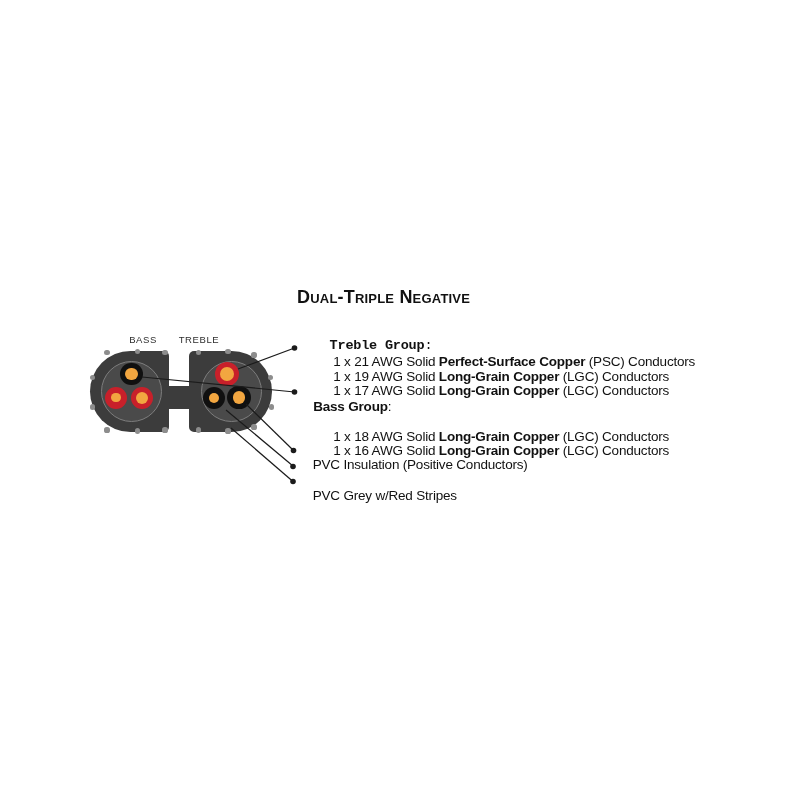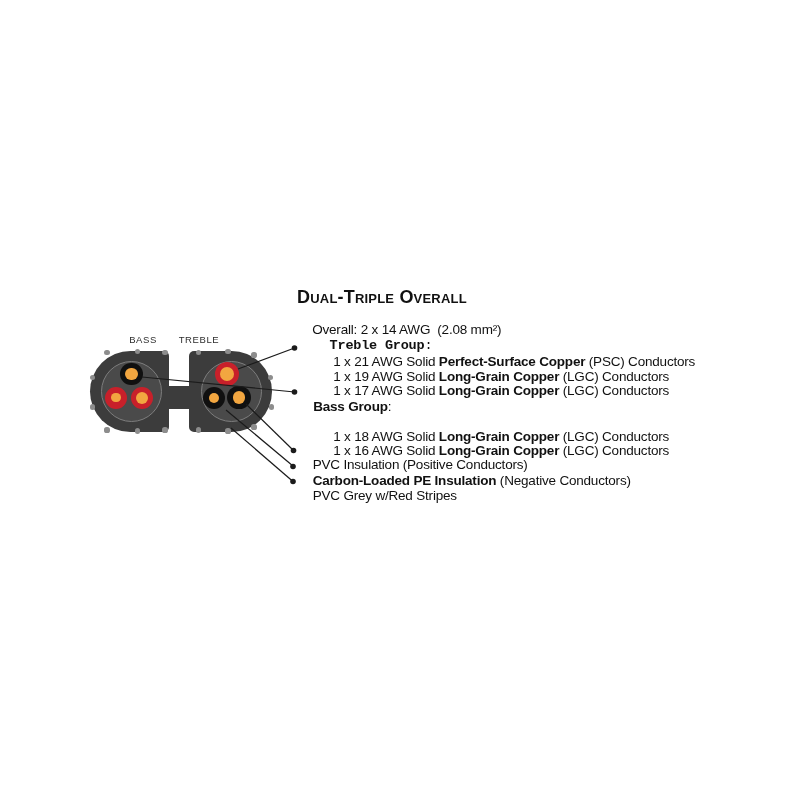--- a/index.html
+++ b/index.html
@@ -96,25 +96,22 @@
     <line x1="246" y1="404" x2="293.5" y2="450.5"></line>
     <line x1="226" y1="410" x2="293" y2="466"></line>
     <line x1="231" y1="428" x2="293" y2="481.5"></line>
     <circle cx="294.5" cy="348" r="2.8"></circle>
     <circle cx="294.5" cy="392" r="2.8"></circle>
     <circle cx="293.5" cy="450.5" r="2.8"></circle>
     <circle cx="293" cy="466.5" r="2.8"></circle>
     <circle cx="293" cy="481.5" r="2.8"></circle>
   </svg>
 
-  <div class="title">Dual-Triple Overall</div>
+  <div class="title">Dual-Triple Negative</div>
 
-  <div class="line x-head" style="top:309px;">
-    <span>Overall: 2 x 14 AWG  (2.08 mm²)</span>
-  </div>
 
   <div class="line x-head" style="top:325px;font-family:Liberation Mono, monospace;">
     <b>Treble Group</b><span>:</span>
   </div>
   <div class="line indent" style="top:341px;">
     <span>1 x 21 AWG Solid </span><b>Perfect-Surface Copper</b><span> (PSC) Conductors</span>
   </div>
   <div class="line indent" style="top:356px;">
     <span>1 x 19 AWG Solid </span><b>Long-Grain Copper</b><span> (LGC) Conductors</span>
   </div>
@@ -128,20 +125,17 @@
   <div class="line indent" style="top:415.5px;">
     <span>1 x 18 AWG Solid </span><b>Long-Grain Copper</b><span> (LGC) Conductors</span>
   </div>
   <div class="line indent" style="top:430px;">
     <span>1 x 16 AWG Solid </span><b>Long-Grain Copper</b><span> (LGC) Conductors</span>
   </div>
 
   <div class="line x-head" style="top:444px;left:298.5px;text-align:right;">
     <span>PVC Insulation (Positive Conductors)</span><b></b><span></span>
   </div>
-  <div class="line x-head" style="top:459.5px;left:298.5px;">
-    <span></span><b>Carbon-Loaded PE Insulation</b><span> (Negative Conductors)</span>
-  </div>
   <div class="line x-head" style="top:474.5px;left:298.5px;">
     <span>PVC Grey w/Red Stripes</span><b></b><span></span>
   </div>
 
 </div>
 
 </body></html>

